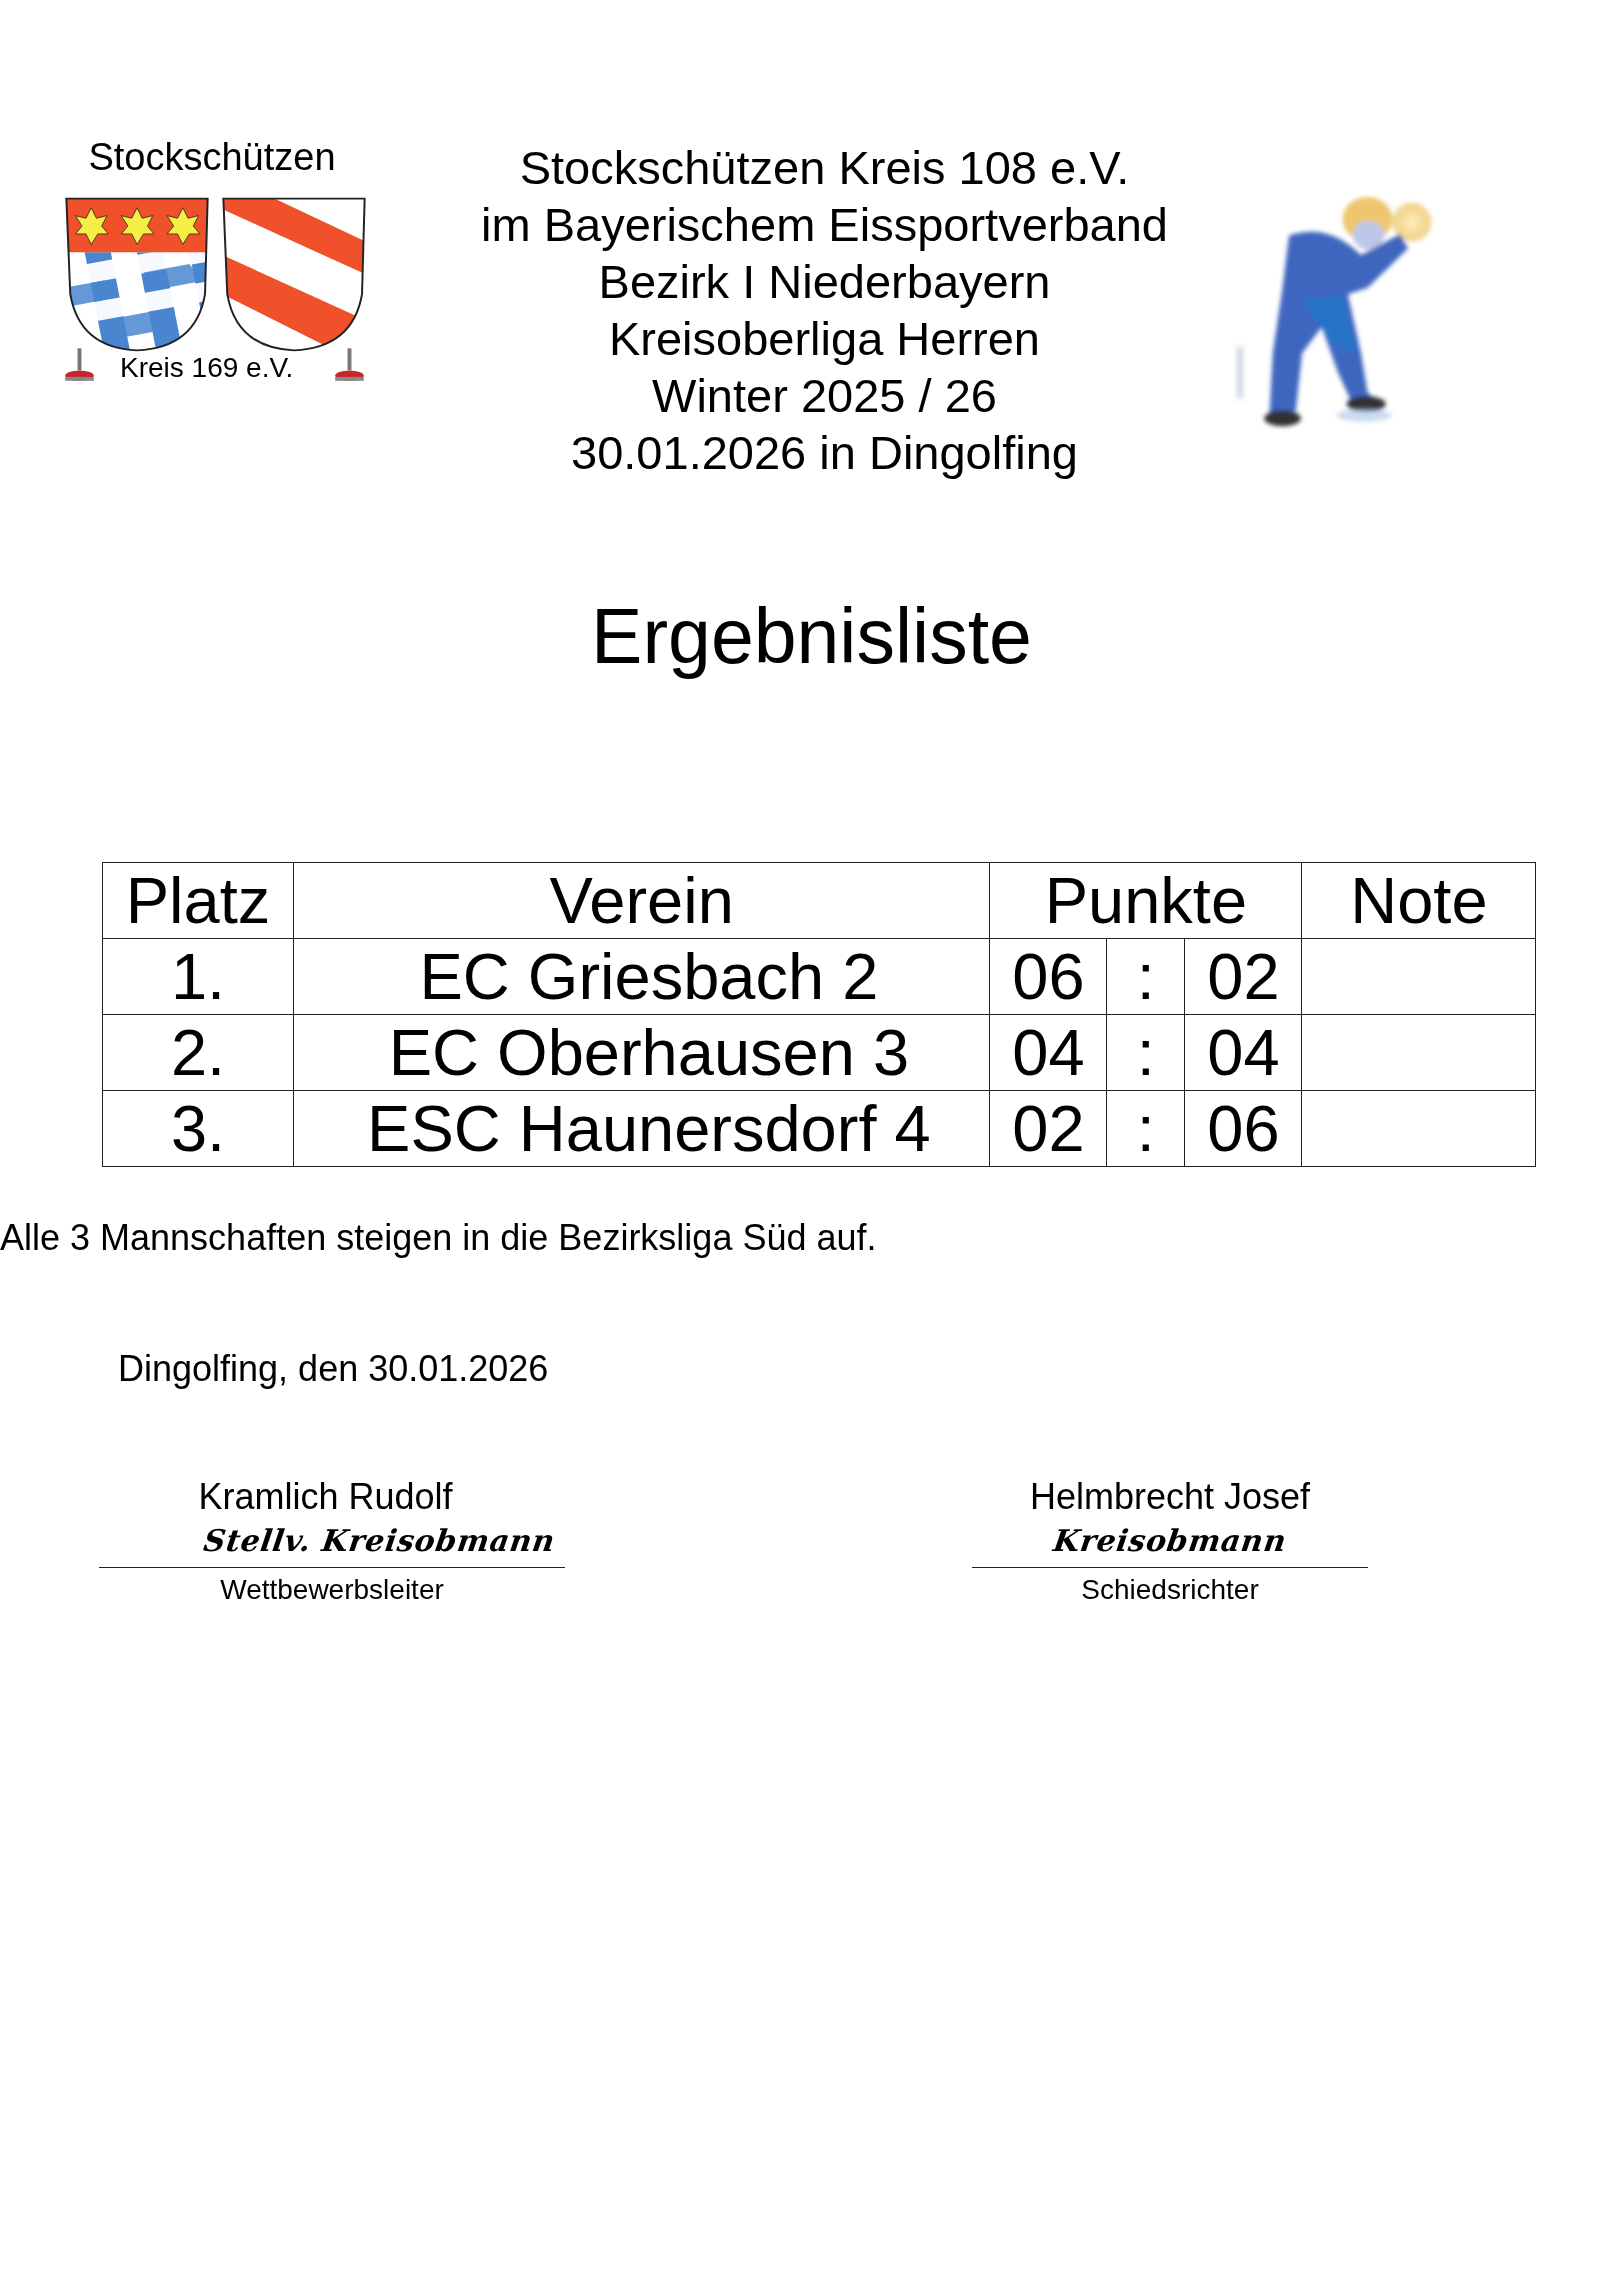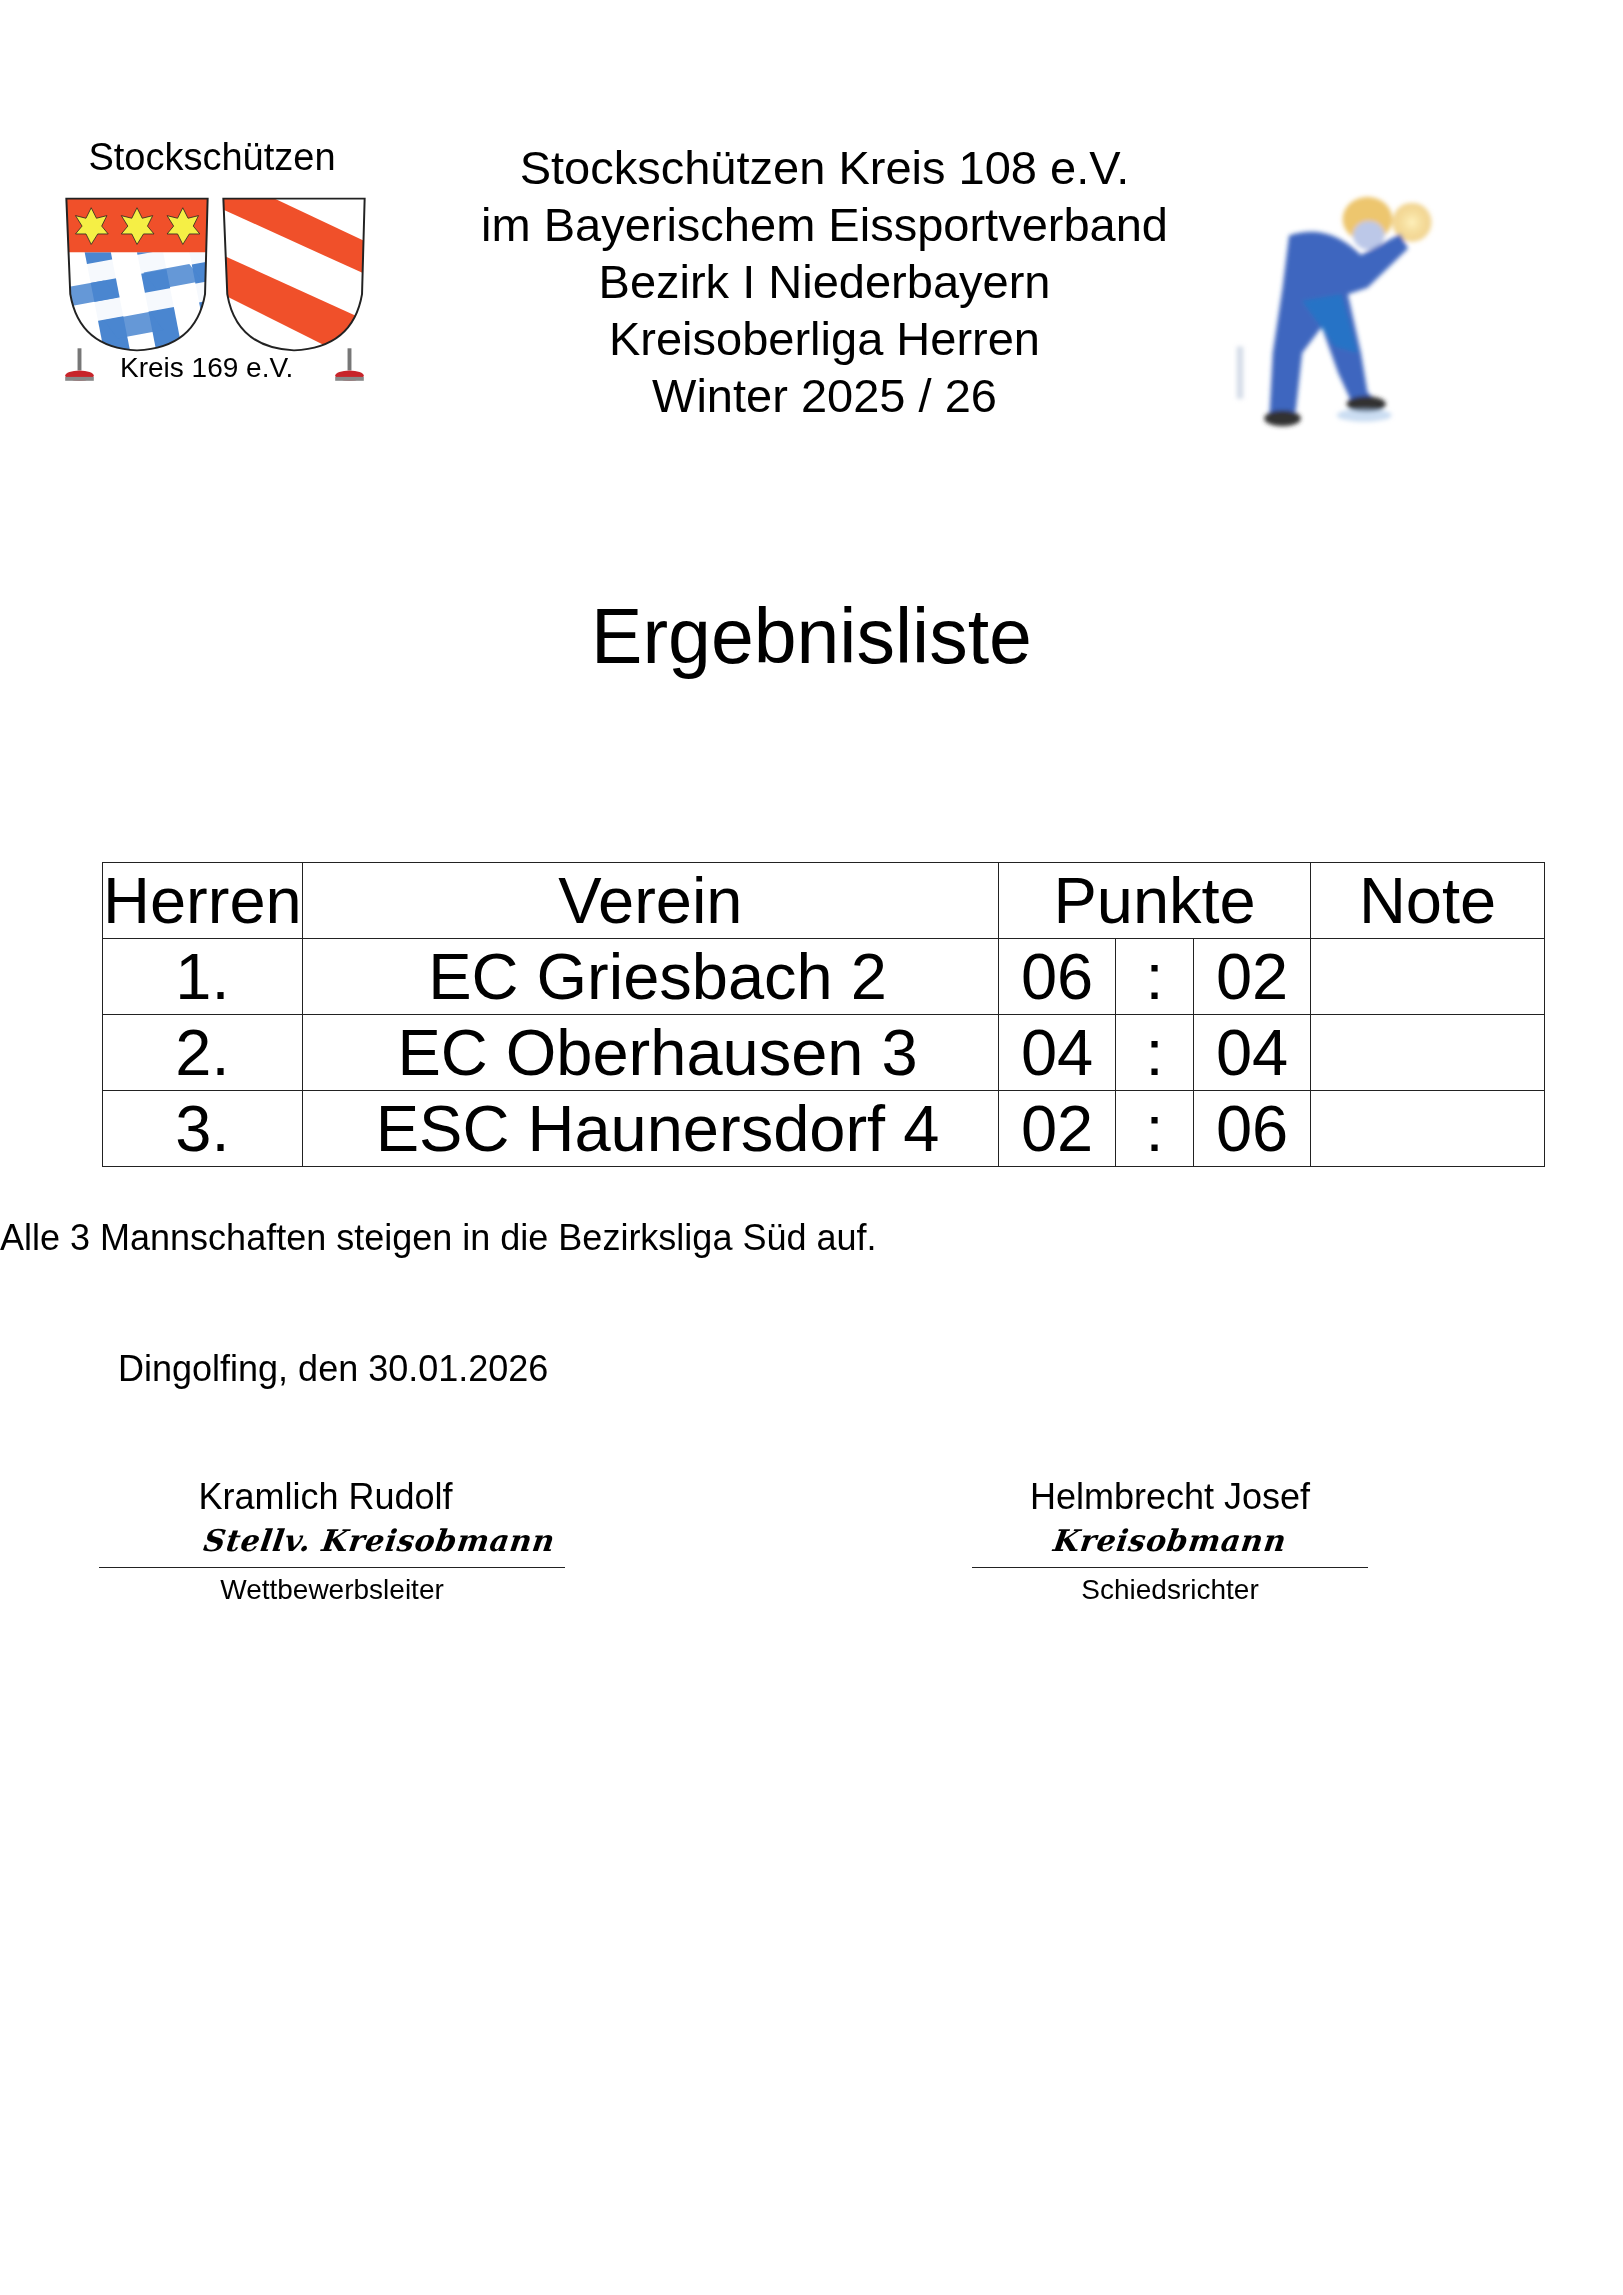--- a/index.html
+++ b/index.html
@@ -115,20 +115,21 @@
     <rect x="3" y="46" width="44" height="6" fill="#888"></rect>
   </svg>
 </div>
 
 <div id="header" class="abs">
   <div>Stockschützen Kreis 108 e.V.</div>
   <div>im Bayerischem Eissportverband</div>
   <div>Bezirk I Niederbayern</div>
   <div>Kreisoberliga Herren</div>
   <div>Winter 2025 / 26</div>
+  <div>30.01.2026 in Dingolfing</div>
 </div>
 
 <svg id="player" class="abs" viewBox="0 0 390 430">
   <defs>
     <filter id="blur">
         <feGaussianBlur stdDeviation="3"></feGaussianBlur>
       </filter>
     <radialGradient id="gold" cx="50%" cy="50%" r="50%">
       <stop offset="0%" stop-color="#fff3c0"></stop>
         <stop offset="100%" stop-color="#e8b84a" stop-opacity="0.6"></stop>
@@ -145,21 +146,21 @@
     <ellipse cx="245" cy="395" rx="42" ry="10" fill="#a9c6ea" opacity="0.6"></ellipse>
     <rect x="50" y="290" width="10" height="80" fill="#b8c4d8" opacity="0.6"></rect>
   </g>
 </svg>
 
 <div id="title" class="abs">Ergebnisliste</div>
 
 <table id="results">
   <thead>
     <tr>
-      <th class="c-platz">Herren</th>
+      <th class="c-platz">Platz</th>
       <th class="c-verein">Verein</th>
       <th colspan="3" style="text-align:center;">Punkte</th>
       <th class="c-note">Note</th>
     </tr>
   </thead>
   <tbody>
     <tr>
       <td class="c-platz">1.</td>
       <td class="c-verein td" style="padding-left:14.4px;">EC Griesbach 2</td>
       <td class="c-p1">06</td>

